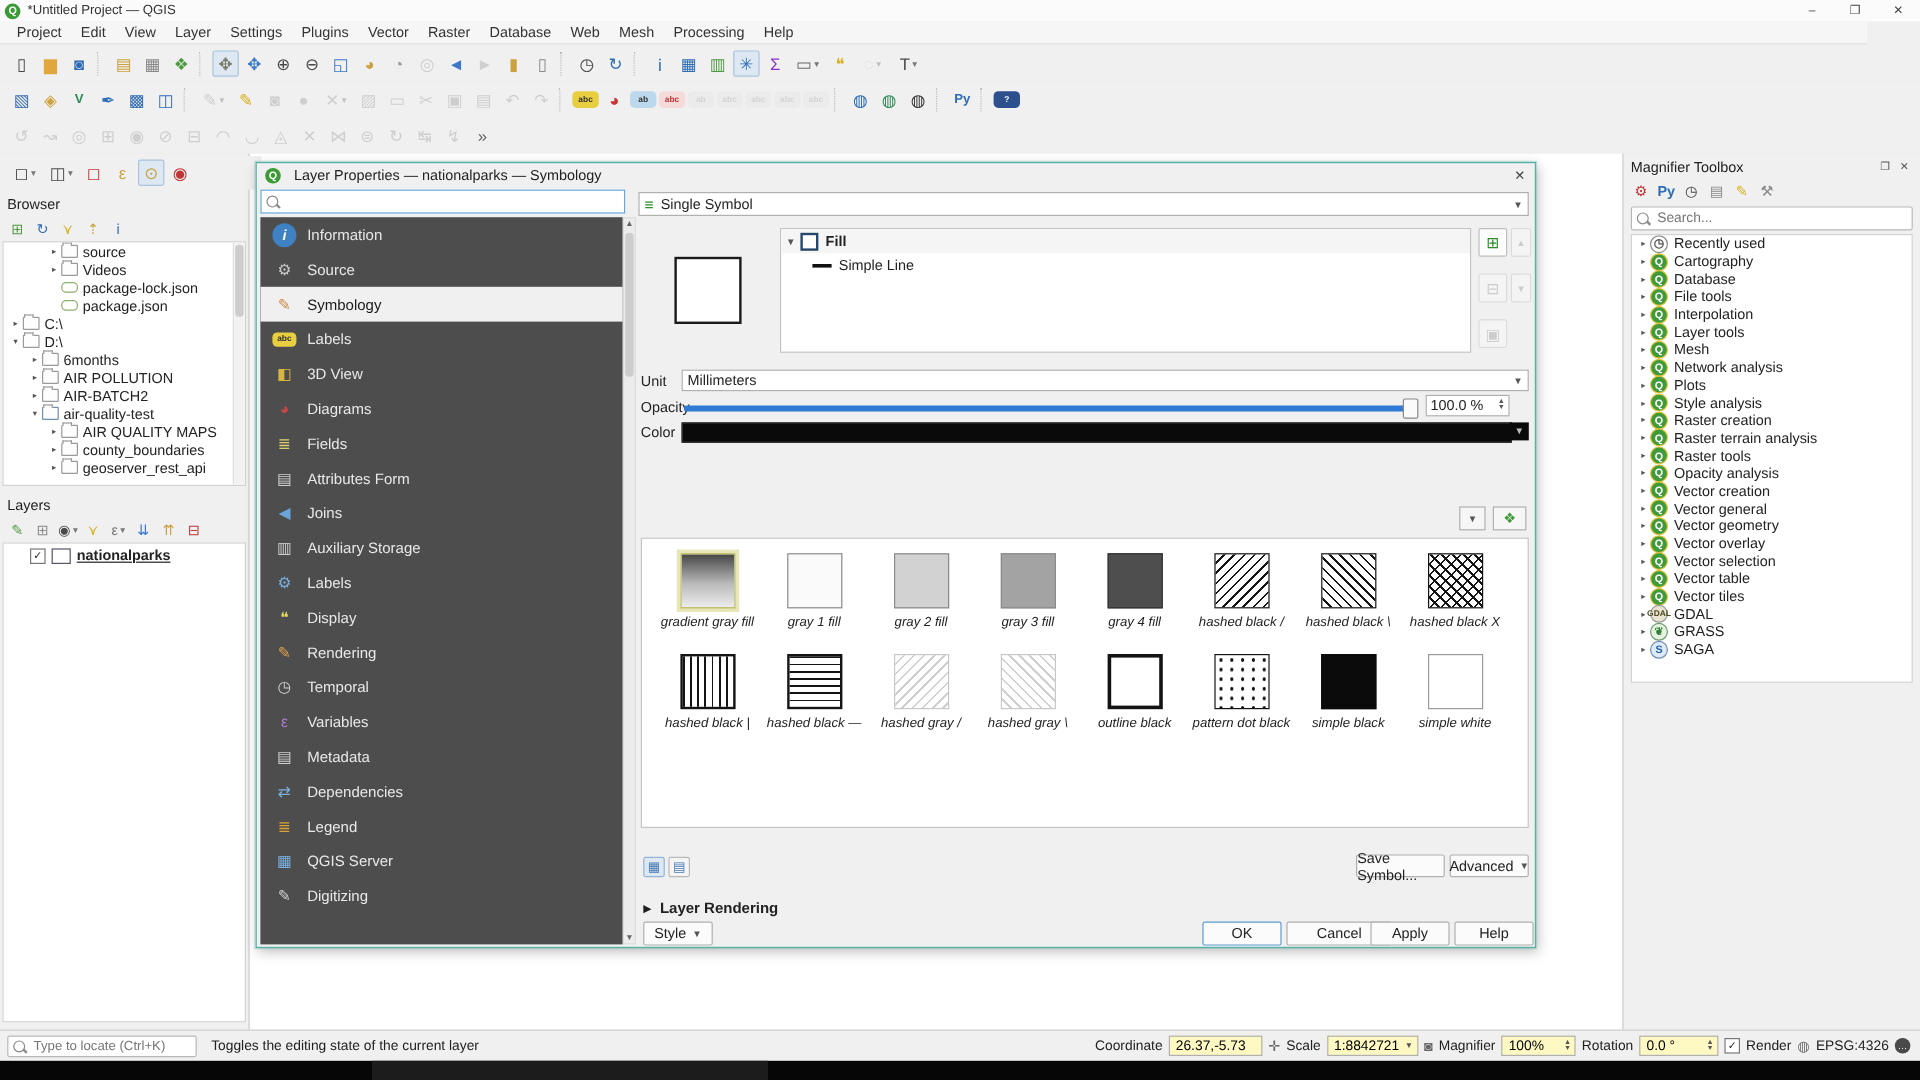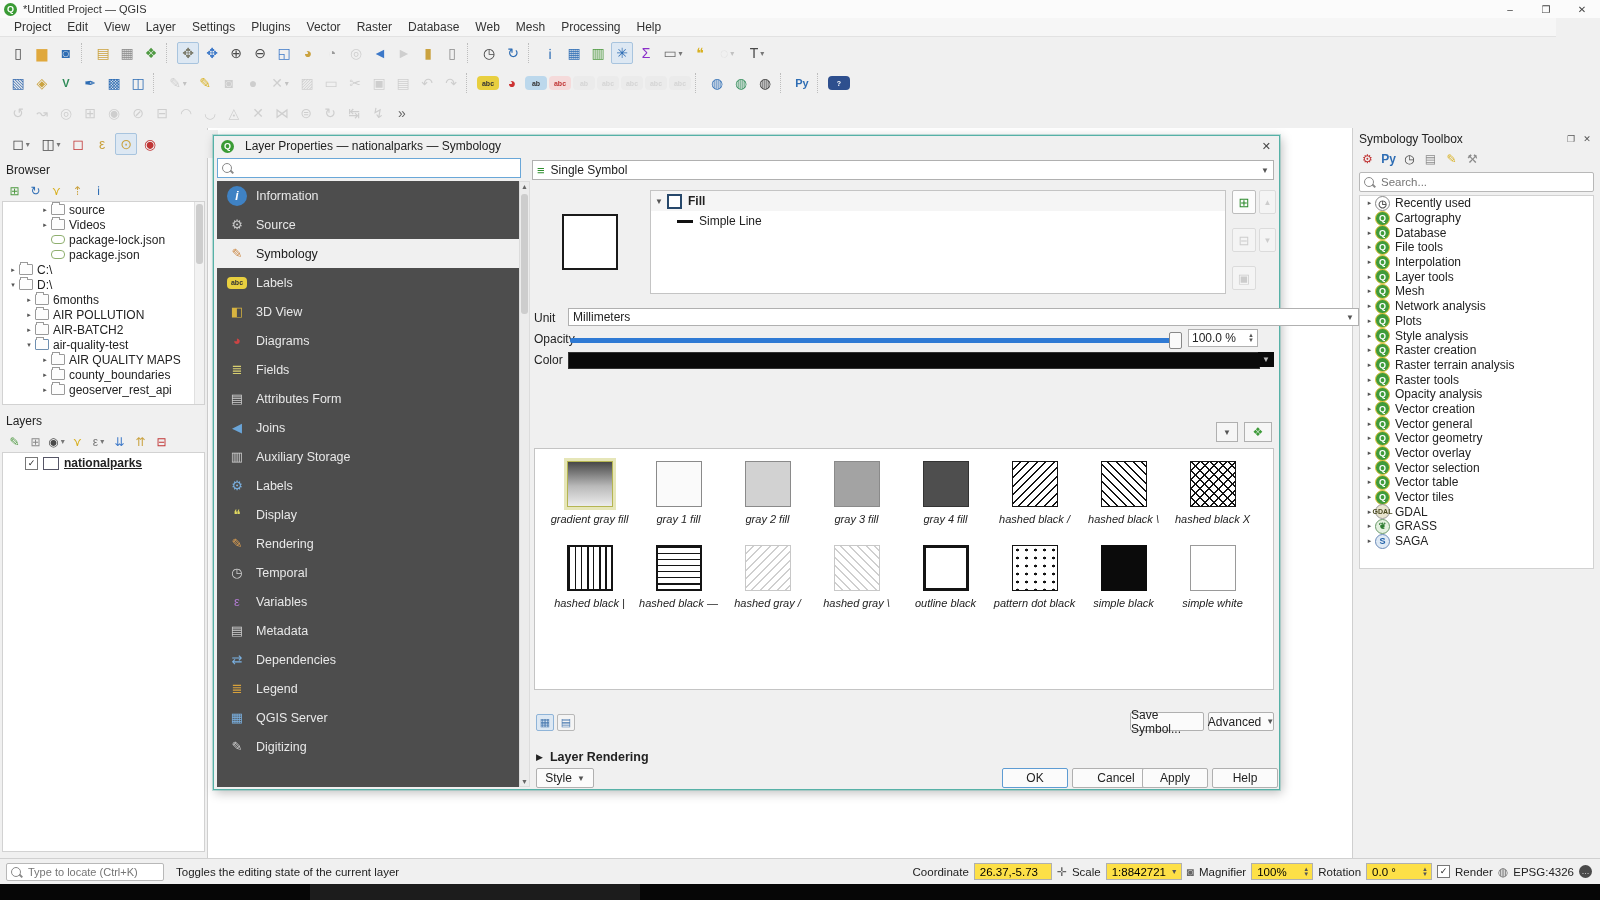--- a/index.html
+++ b/index.html
@@ -143,21 +143,21 @@
   .pbtn.def{border:1px solid #5e9cd3;}
   #layerrender{position:absolute;left:4px;top:592px;display:flex;align-items:center;font-weight:bold;font-size:12.5px;}
   #layerrender .exp{font-size:9px;margin-right:7px;font-weight:normal;}
   
   #statusbar{position:absolute;left:0;top:858px;width:1600px;height:26px;background:#f0f0f0;border-top:1px solid #d0d0d0;display:flex;align-items:center;box-sizing:border-box;font-size:11.5px;}
   #locate{display:flex;align-items:center;background:#fff;border:1px solid #b8b8b8;border-radius:2px;height:18px;width:158px;margin-left:6px;padding:0 4px;box-sizing:border-box;}
   #locate input{border:none;outline:none;flex:1;font-size:11px;background:transparent;color:#888;font-family:"Liberation Sans",sans-serif;min-width:0;}
   .stmsg{margin-left:12px;color:#222;}
   .stright{margin-left:auto;display:flex;align-items:center;gap:5px;padding-right:8px;}
   .stlbl{color:#222;}
-  .stinput{background:#fde047;border:1px solid #b0b0b0;height:17px;box-sizing:border-box;display:flex;align-items:center;padding:0 3px;}
+  .stinput{background:#fef9c3;border:1px solid #b0b0b0;height:17px;box-sizing:border-box;display:flex;align-items:center;padding:0 3px;}
   .stinput input{border:none;outline:none;font-size:11.5px;width:100%;background:transparent;font-family:"Liberation Sans",sans-serif;}
   .stico{color:#666;font-size:12px;}
   .stcb{width:11px;height:11px;border:1px solid #777;background:#fff;font-size:9px;line-height:10px;text-align:center;}
   #bottomstrip{position:absolute;left:0;top:884px;width:1600px;height:16px;background:#060606;}
   #bottomstrip .seg{position:absolute;left:310px;top:0;width:330px;height:16px;background:#1c1c1c;}
 </style>
 </head>
 <body>
 
 <div id="root">
@@ -413,21 +413,21 @@
             <span class="cb">✓</span>
             <span class="lswatch"></span>
             <span class="lname">nationalparks</span>
           </div>
         </div>
     </div>
   </div>
 
   <div id="rightcol">
     <div class="rtitle">
-      <span class="t">Symbology Toolbox</span>
+      <span class="t">Magnifier Toolbox</span>
       <span class="rbtn">❐</span>
       <span class="rbtn">✕</span>
     </div>
     <div class="ptools">
 
     <span class="tbi" style="color: rgb(192, 53, 53);">⚙</span>
         <span class="tbi bold" style="color: rgb(46, 109, 180);">Py</span>
         <span class="tbi" style="color: rgb(74, 74, 74);">◷</span>
         <span class="tbi" style="color: rgb(138, 138, 138);">▤</span>
         <span class="tbi" style="color: rgb(216, 176, 32);">✎</span>
@@ -737,21 +737,21 @@
           <span class="sbtn treebtn1 dis" style="color: rgb(153, 153, 153); left: 700px; top: 70px;">⊟</span>
           <span class="sbtn treebtn1 dis" style="color: rgb(153, 153, 153); left: 700px; top: 108px;">▣</span>
         </div>
       <div>
 
       <span class="sbtn treebtn2 dis" style="width: 17px; font-size: 8px; color: rgb(153, 153, 153); left: 727px; top: 32px;">▲</span>
           <span class="sbtn treebtn2 dis" style="width: 17px; font-size: 8px; color: rgb(153, 153, 153); left: 727px; top: 70px;">▼</span>
         </div>
 
       <span class="rowlbl" style="left:2px;top:153px;">Unit</span>
-      <div class="combo" style="left:36px;top:150px;width:791px;height:18px;">
+      <div class="combo" style="left:36px;top:150px;width:706px;height:18px;">
         <span>Millimeters</span>
         <span class="carr">▼</span>
       </div>
 
       <span class="rowlbl" style="left:2px;top:174px;">Opacity</span>
       <div class="slider-track" style="left:38px;top:180px;width:610px;"></div>
       <div class="slider-handle" style="left:637px;top:174px;"></div>
       <div class="spin" style="left:656px;top:171px;width:70px;height:18px;">
         <span>100.0 %</span>
         <span class="ud">

